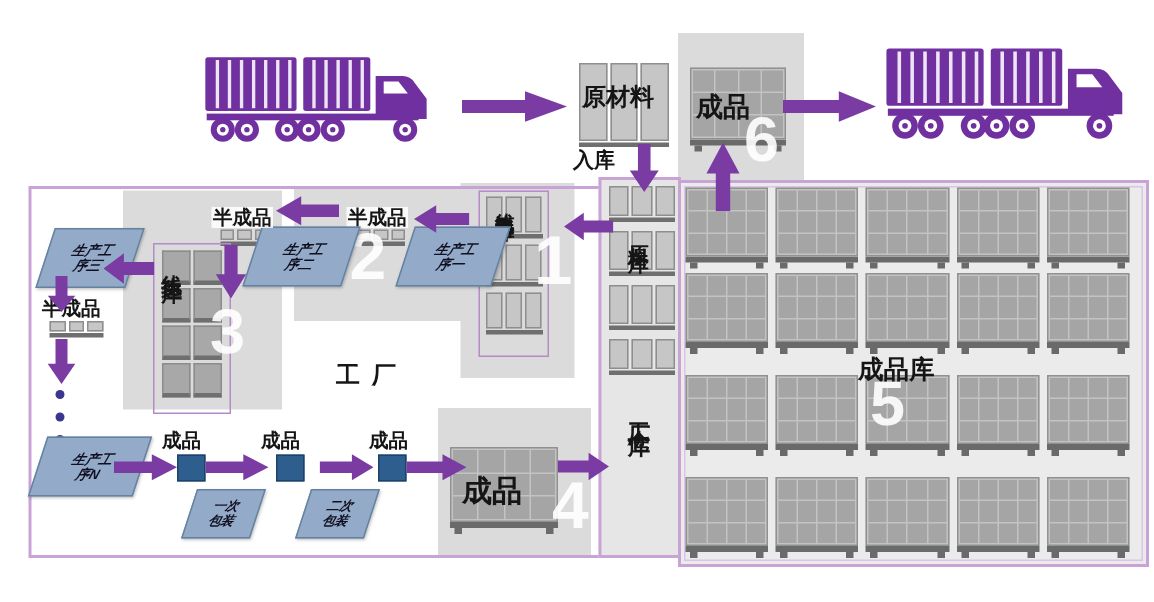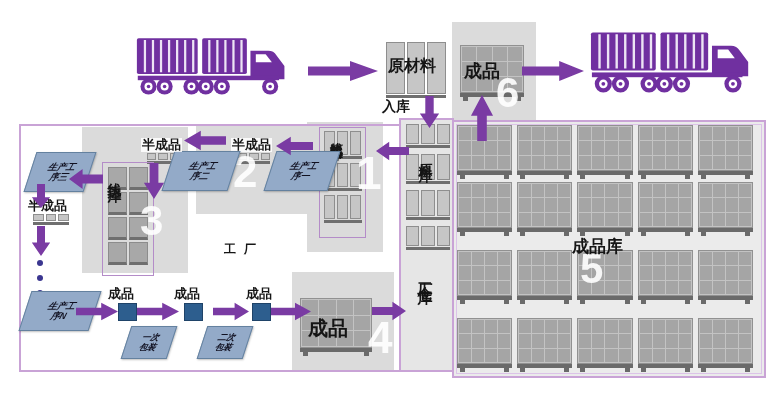--- a/index.html
+++ b/index.html
@@ -250,21 +250,21 @@
       <i class="cell"></i>
       <i class="cell"></i>
     </div>
   <div class="arrow a-down" style="left:31px;top:226px;width:20px;height:30px;"></div>
   <div class="vdots" style="left:37px;top:260px;">
       <i></i>
       <i></i>
       <i></i>
     </div>
 
-  <div class="lbl" style="left:224px;top:243px;font-size:12px;letter-spacing:8px;">工厂</div>
+  <div class="lbl" style="left:224px;top:243px;font-size:16px;letter-spacing:8px;">工厂</div>
 
   <div class="para" style="left:25px;top:291px;width:68px;height:38px;">
     <span>生产工序N</span>
   </div>
   <div class="arrow a-right" style="left:76px;top:302px;width:42px;height:19px;"></div>
   <div class="lbl onwhite" style="left:107px;top:287px;font-size:13px;">成品</div>
   <div class="sq" style="left:118px;top:303px;"></div>
   <div class="arrow a-right" style="left:137px;top:302px;width:42px;height:19px;"></div>
   <div class="lbl onwhite" style="left:173px;top:287px;font-size:13px;">成品</div>
   <div class="sq" style="left:184px;top:303px;"></div>

